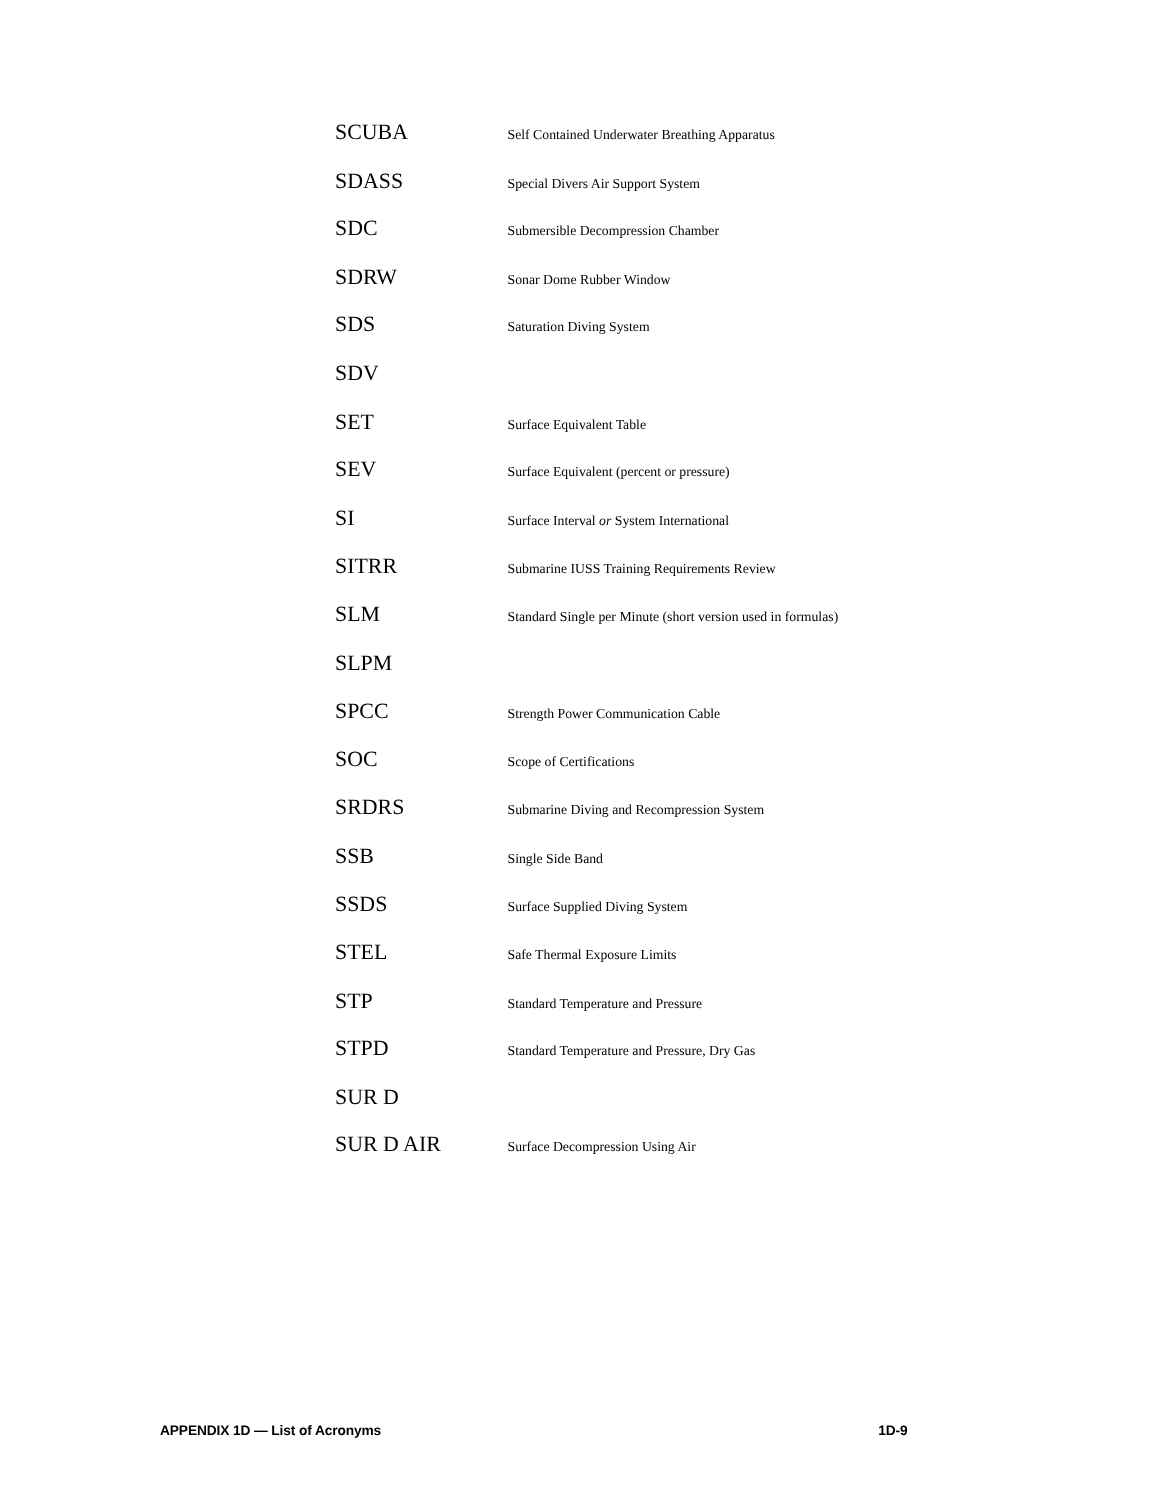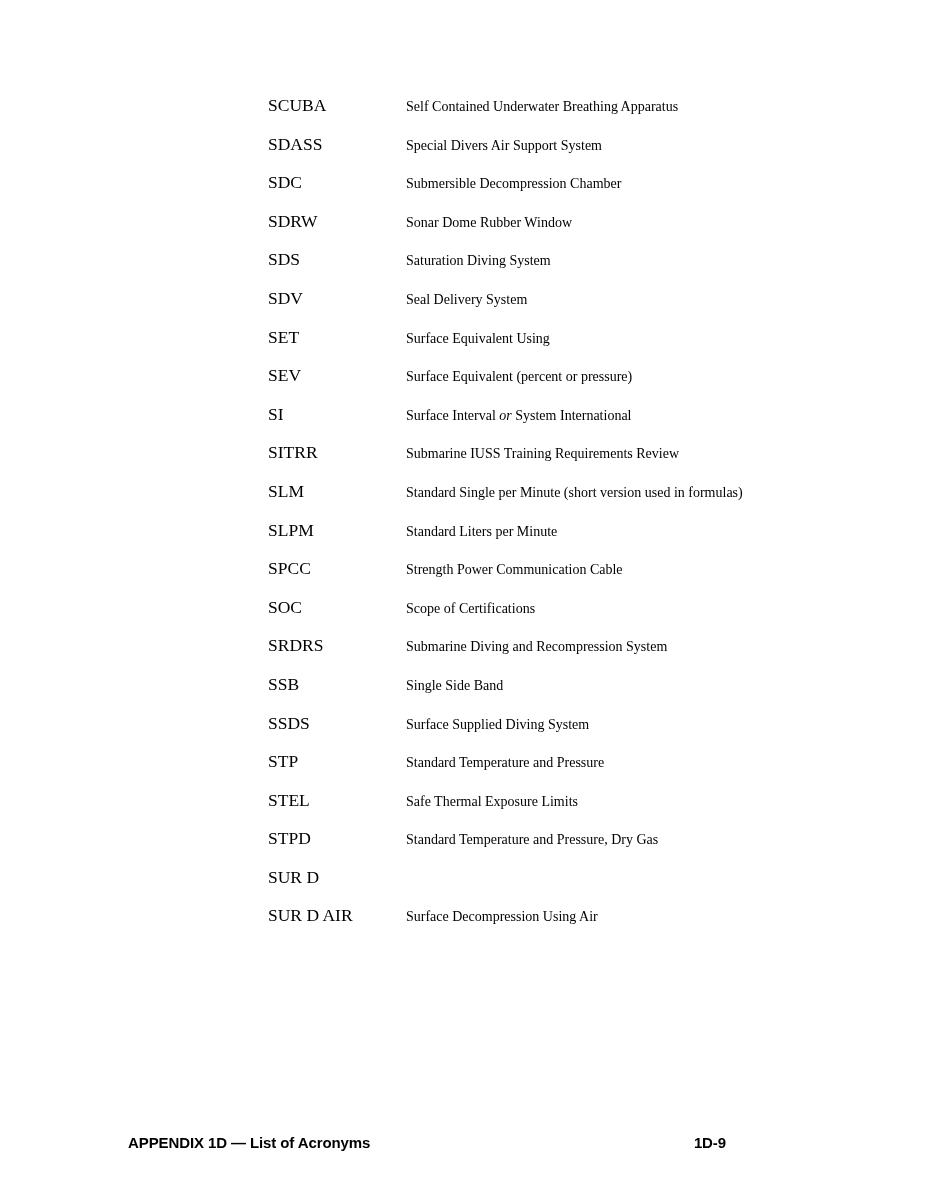--- a/index.html
+++ b/index.html
@@ -34,37 +34,37 @@
   }
   .acronym-term {
     width: 138px;
     flex: 0 0 138px;
     font-size: 17.5px;
     line-height: 1.1;
     white-space: nowrap;
   }
   .acronym-def {
     flex: 1 1 auto;
-    font-size: 14px;
+    font-size: 11px;
     line-height: 1.1;
     white-space: nowrap;
   }
   .acronym-def i {
   }
   .footer {
     position: absolute;
     left: 128px;
     right: 94px;
     bottom: 47px;
     display: flex;
     justify-content: space-between;
     align-items: baseline;
     font-family: "Liberation Sans", sans-serif;
     font-weight: bold;
-    font-size: 15px;
+    font-size: 11px;
     text-align: center;
   }
   .footer-left {
     letter-spacing: -0.1px;
   }
   .footer-right {
     letter-spacing: -0.1px;
   }
 </style>
 </head>
@@ -88,45 +88,43 @@
       <div class="acronym-row">
         <div class="acronym-term">SDRW</div>
         <div class="acronym-def">Sonar Dome Rubber Window</div>
       </div>
       <div class="acronym-row">
         <div class="acronym-term">SDS</div>
         <div class="acronym-def">Saturation Diving System</div>
       </div>
       <div class="acronym-row">
         <div class="acronym-term">SDV</div>
-        <div class="acronym-def">Seal Delivery System</div>
       </div>
       <div class="acronym-row">
         <div class="acronym-term">SET</div>
-        <div class="acronym-def">Surface Equivalent Using</div>
+        <div class="acronym-def">Surface Equivalent Table</div>
       </div>
       <div class="acronym-row">
         <div class="acronym-term">SEV</div>
         <div class="acronym-def">Surface Equivalent (percent or pressure)</div>
       </div>
       <div class="acronym-row">
         <div class="acronym-term">SI</div>
         <div class="acronym-def">Surface Interval <i>or</i> System International</div>
       </div>
       <div class="acronym-row">
         <div class="acronym-term">SITRR</div>
         <div class="acronym-def">Submarine IUSS Training Requirements Review</div>
       </div>
       <div class="acronym-row">
         <div class="acronym-term">SLM</div>
         <div class="acronym-def">Standard Single per Minute (short version used in formulas)</div>
       </div>
       <div class="acronym-row">
         <div class="acronym-term">SLPM</div>
-        <div class="acronym-def">Standard Liters per Minute</div>
       </div>
       <div class="acronym-row">
         <div class="acronym-term">SPCC</div>
         <div class="acronym-def">Strength Power Communication Cable</div>
       </div>
       <div class="acronym-row">
         <div class="acronym-term">SOC</div>
         <div class="acronym-def">Scope of Certifications</div>
       </div>
       <div class="acronym-row">
@@ -135,26 +133,26 @@
       </div>
       <div class="acronym-row">
         <div class="acronym-term">SSB</div>
         <div class="acronym-def">Single Side Band</div>
       </div>
       <div class="acronym-row">
         <div class="acronym-term">SSDS</div>
         <div class="acronym-def">Surface Supplied Diving System</div>
       </div>
       <div class="acronym-row">
+        <div class="acronym-term">STEL</div>
+        <div class="acronym-def">Safe Thermal Exposure Limits</div>
+      </div>
+      <div class="acronym-row">
         <div class="acronym-term">STP</div>
         <div class="acronym-def">Standard Temperature and Pressure</div>
-      </div>
-      <div class="acronym-row">
-        <div class="acronym-term">STEL</div>
-        <div class="acronym-def">Safe Thermal Exposure Limits</div>
       </div>
       <div class="acronym-row">
         <div class="acronym-term">STPD</div>
         <div class="acronym-def">Standard Temperature and Pressure, Dry Gas</div>
       </div>
       <div class="acronym-row">
         <div class="acronym-term">SUR D</div>
       </div>
       <div class="acronym-row">
         <div class="acronym-term">SUR D AIR</div>

